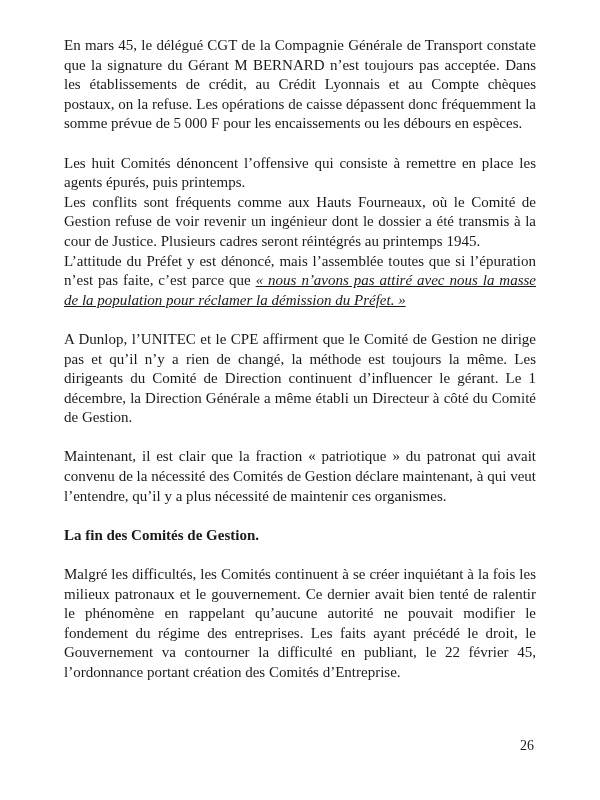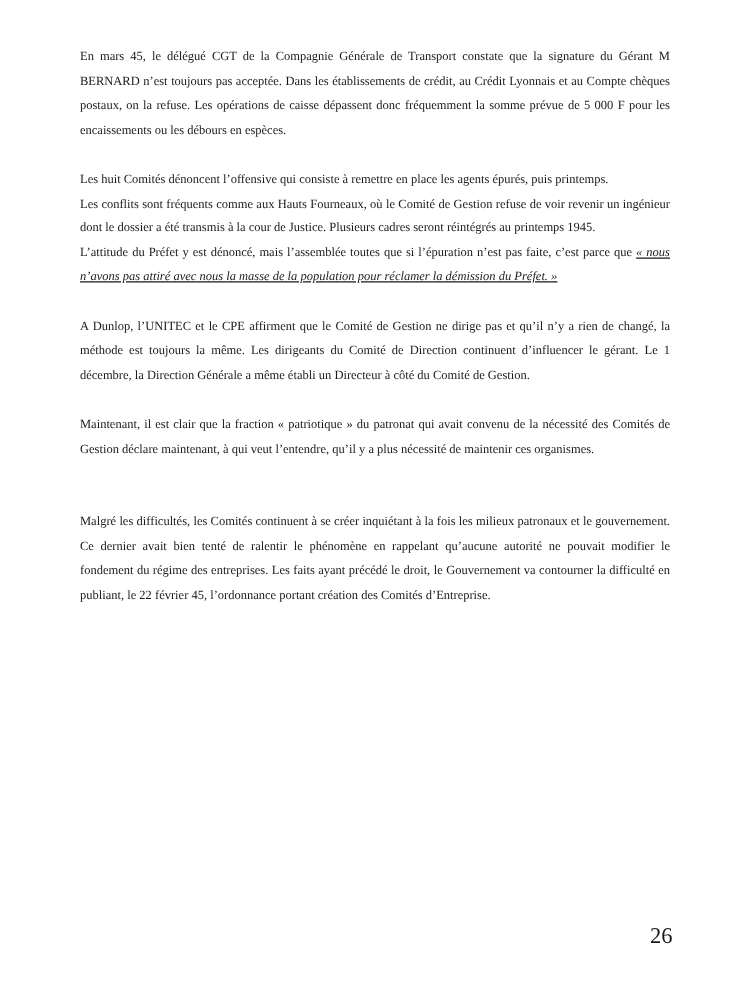--- a/index.html
+++ b/index.html
@@ -1,42 +1,43 @@
 <!DOCTYPE html>
 <html><head>
 <meta charset="utf-8">
 <style>
   html, body { margin: 0; padding: 0; background: #ffffff; }
   body { width: 600px; height: 800px; position: relative; overflow: hidden; }
   .page {
     position: absolute; left: 64px; top: 36px; width: 472px;
-    font-family: "Liberation Serif", serif; font-size: 10px; line-height: 19.6px;
+    font-family: "Liberation Serif", serif; font-size: 15px; line-height: 19.6px;
     color: #1a1a1a;
   }
   .para { margin: 0; text-align: justify; }
   .gap { height: 19.6px; }
   .heading { font-weight: bold; margin: 0; }
   .page-number {
     position: absolute; left: 520px; top: 738px;
-    font-family: "Liberation Serif", serif; font-size: 18px; color: #1a1a1a;
+    font-family: "Liberation Serif", serif; font-size: 14px; color: #1a1a1a;
   }
   em { font-style: italic; text-decoration: underline; }
 </style>
 </head>
 <body>
 
 <div class="page">
   <p class="para">En mars 45, le délégué CGT de la Compagnie Générale de Transport constate que la signature du Gérant M BERNARD n’est toujours pas acceptée. Dans les établissements de crédit, au Crédit Lyonnais et au Compte chèques postaux, on la refuse. Les opérations de caisse dépassent donc fréquemment la somme prévue de 5 000 F pour les encaissements ou les débours en espèces.</p>
   <div class="gap"></div>
   <p class="para">Les huit Comités dénoncent l’offensive qui consiste à remettre en place les agents épurés, puis printemps.</p>
   <p class="para">Les conflits sont fréquents comme aux Hauts Fourneaux, où le Comité de Gestion refuse de voir revenir un ingénieur dont le dossier a été transmis à la cour de Justice. Plusieurs cadres seront réintégrés au printemps 1945.</p>
   <p class="para"><span>L’attitude du Préfet y est dénoncé, mais l’assemblée toutes que si l’épuration n’est pas faite, c’est parce que </span><em>« nous n’avons pas attiré avec nous la masse de la population pour réclamer la démission du Préfet. »</em></p>
   <div class="gap"></div>
   <p class="para">A Dunlop, l’UNITEC et le CPE affirment que le Comité de Gestion ne dirige pas et qu’il n’y a rien de changé, la méthode est toujours la même. Les dirigeants du Comité de Direction continuent d’influencer le gérant. Le 1 décembre, la Direction Générale a même établi un Directeur à côté du Comité de Gestion.</p>
   <div class="gap"></div>
   <p class="para">Maintenant, il est clair que la fraction « patriotique » du patronat qui avait convenu de la nécessité des Comités de Gestion déclare maintenant, à qui veut l’entendre, qu’il y a plus nécessité de maintenir ces organismes.</p>
   <div class="gap"></div>
+  <p class="heading">La fin des Comités de Gestion.</p>
   <div class="gap"></div>
   <p class="para">Malgré les difficultés, les Comités continuent à se créer inquiétant à la fois les milieux patronaux et le gouvernement. Ce dernier avait bien tenté de ralentir le phénomène en rappelant qu’aucune autorité ne pouvait modifier le fondement du régime des entreprises. Les faits ayant précédé le droit, le Gouvernement va contourner la difficulté en publiant, le 22 février 45, l’ordonnance portant création des Comités d’Entreprise.</p>
 
 </div>
 
 <div class="page-number">26</div>
 
 </body></html>

